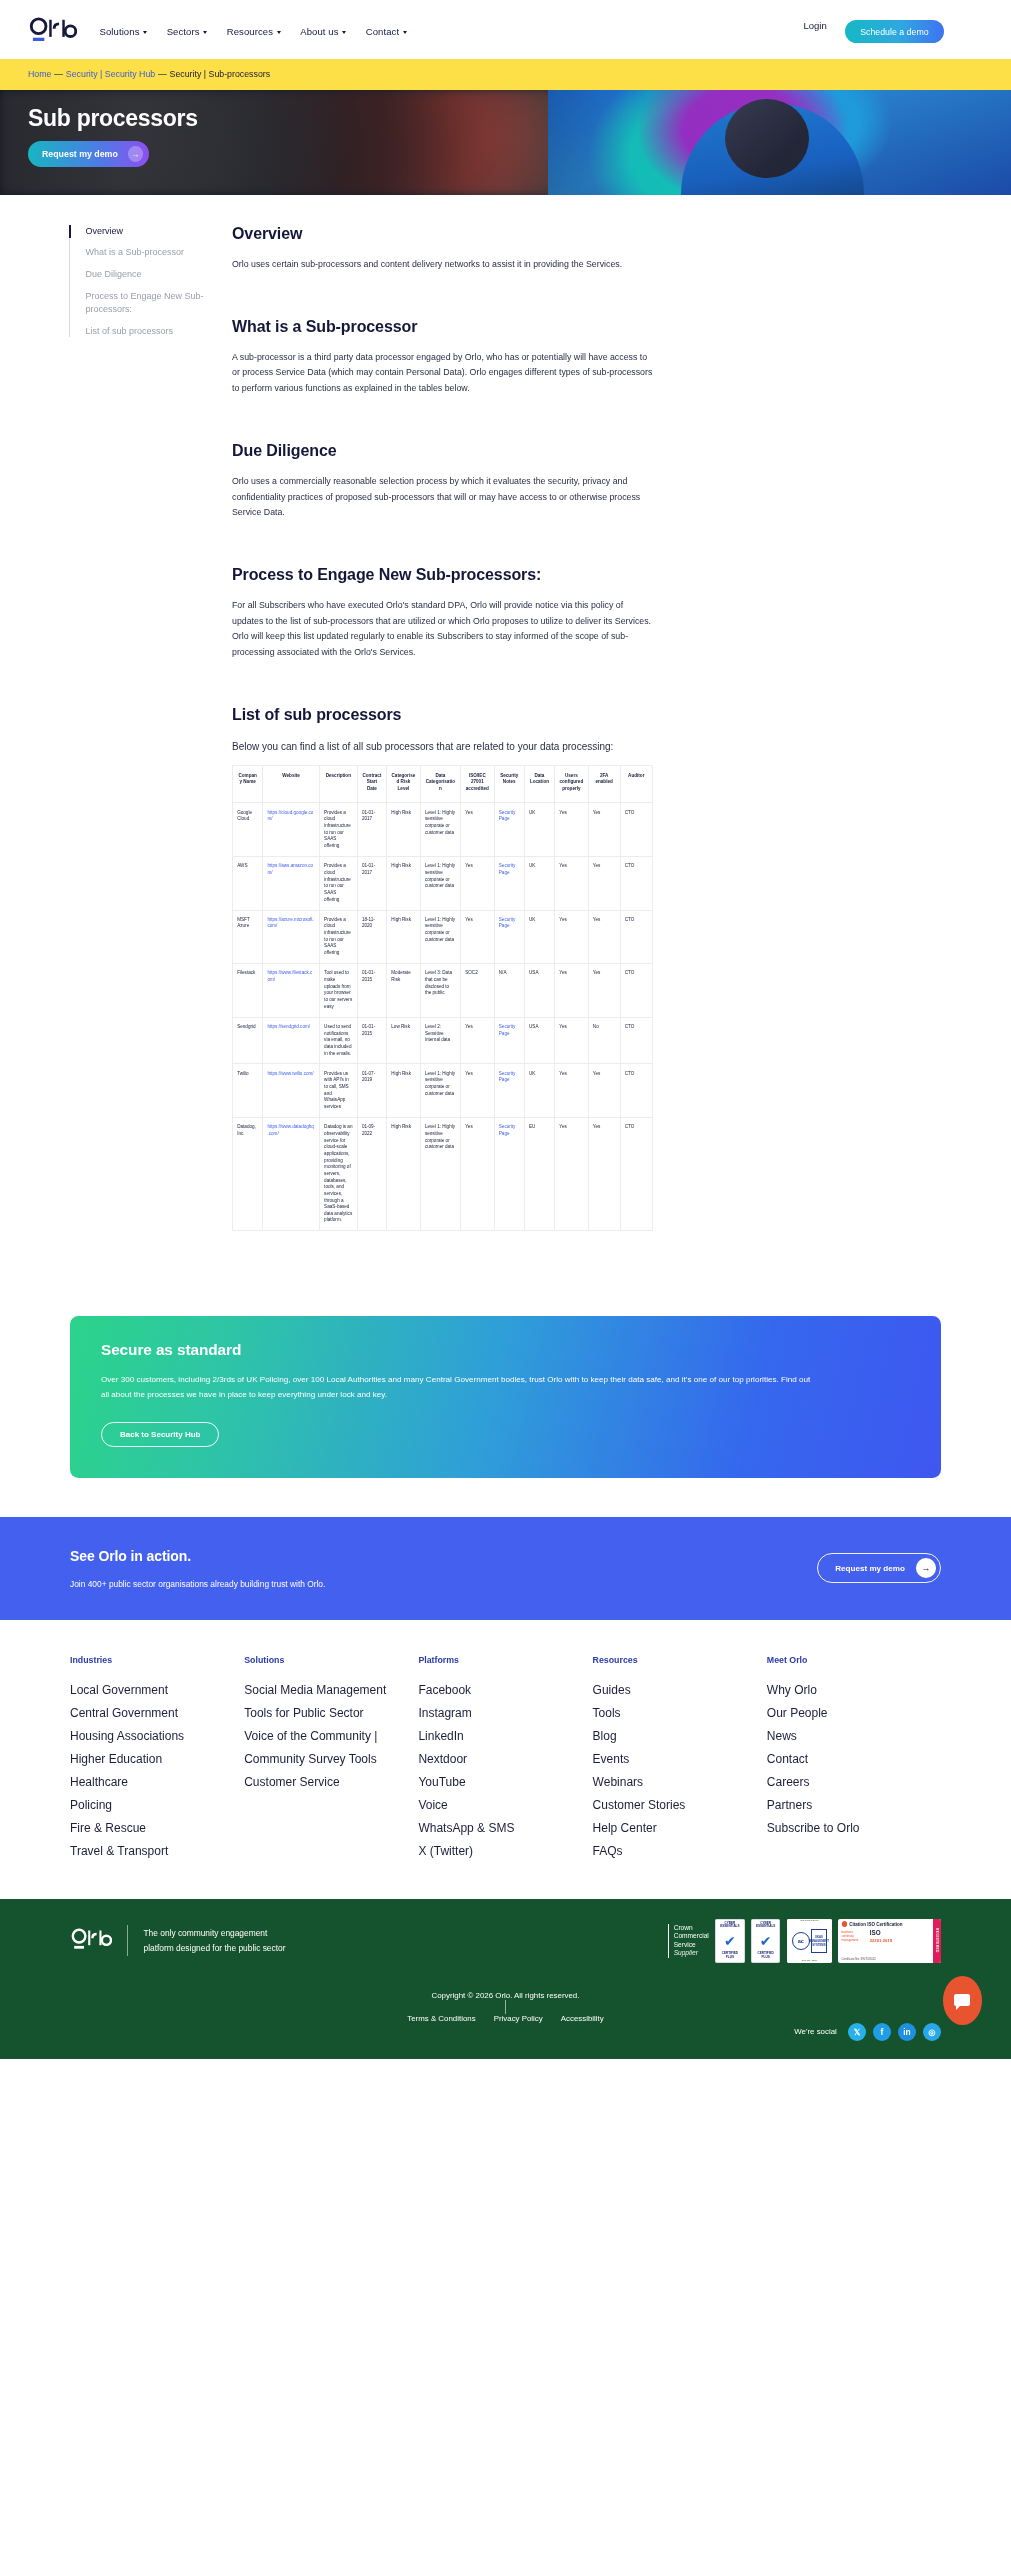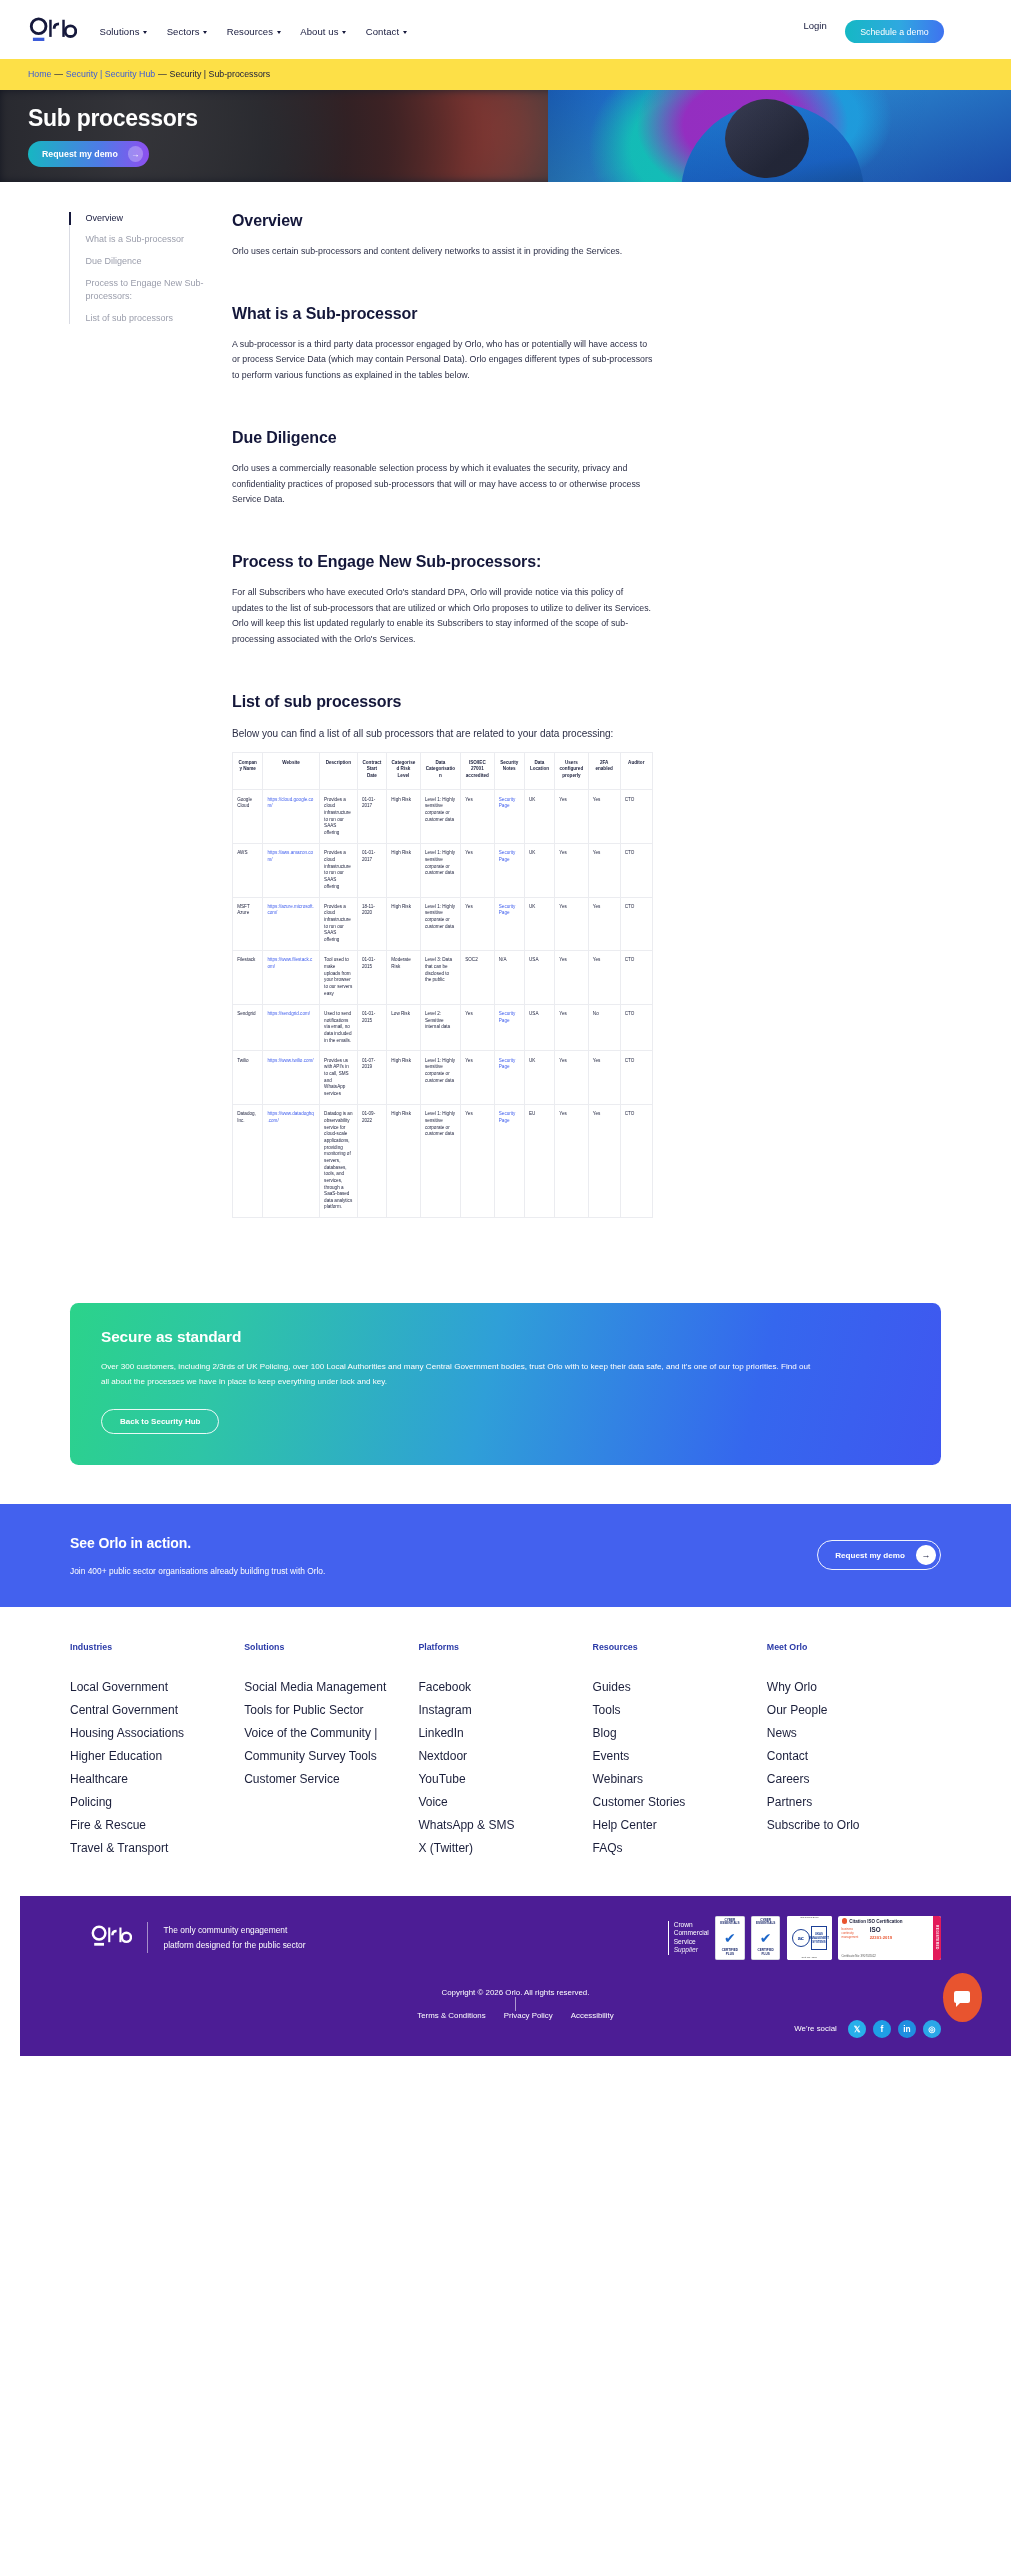--- a/index.html
+++ b/index.html
@@ -63,21 +63,21 @@
     font-size: 8.8px;
     color: #16193c;
     background: #fde047;
   }
   .breadcrumb .crumb-link { color: #3a5bd9; }
   .breadcrumb .sep { color: #16193c; margin: 0 2.8px; }
 
   
   .hero {
     position: relative;
-    height: 92px;
+    height: 105px;
     overflow: hidden;
     background: #2d3340;
   }
   .hero-bg { position: absolute; inset: 0; }
   .hero-blur-a {
     position: absolute; inset: 0;
     background:
       radial-gradient(circle at 6% 40%, #8e8b84 0 8%, transparent 30%),
       radial-gradient(circle at 18% 70%, #3b3a3a 0 10%, transparent 34%),
       radial-gradient(circle at 33% 55%, #9b3a2e 0 9%, transparent 30%),
@@ -312,36 +312,35 @@
   .footer-links {
     background: #fff;
     padding: 35px 70px 32px 70px;
     display: flex;
   }
   .fcol { flex: 1; }
   .fcol h4 {
     font-size: 8.8px;
     font-weight: 700;
     color: #2b3ba8;
-    margin-bottom: 28px;
+    margin-bottom: 18px;
   }
   .fcol li {
     list-style: none;
     font-size: 12px;
     color: #1b1f3b;
     margin-bottom: 9px;
     cursor: pointer;
   }
 
   
   .footer-blue {
-    background: #4c1d95;
+    background: #14532d;
     color: #fff;
     padding: 19.7px 70px 18px 70px;
-    margin-left: 20px;
   }
   .fb-top { display: flex; align-items: center; }
   .fb-logo { width: 42px; height: 28px; flex: 0 0 auto; }
   .fb-div {
     width: 0.7px; height: 31px;
     background: rgba(255,255,255,.5);
     margin: 0 15.4px;
   }
   .fb-tag { font-size: 8.4px; line-height: 1.75; }
   .fb-badges { margin-left: auto; display: flex; align-items: center; gap: 6.3px; }

